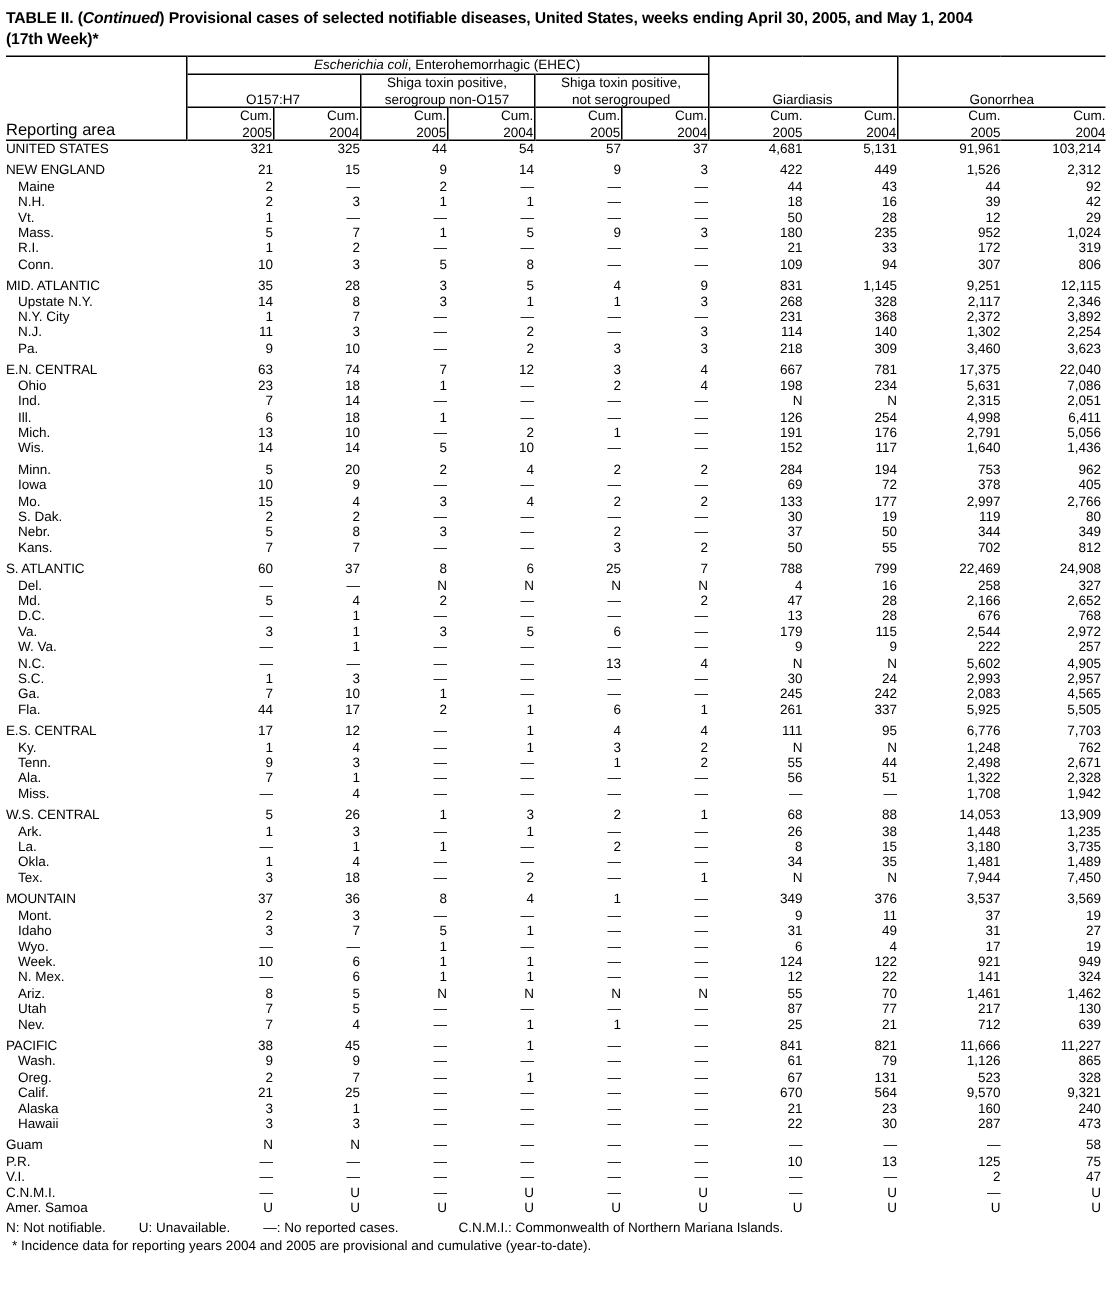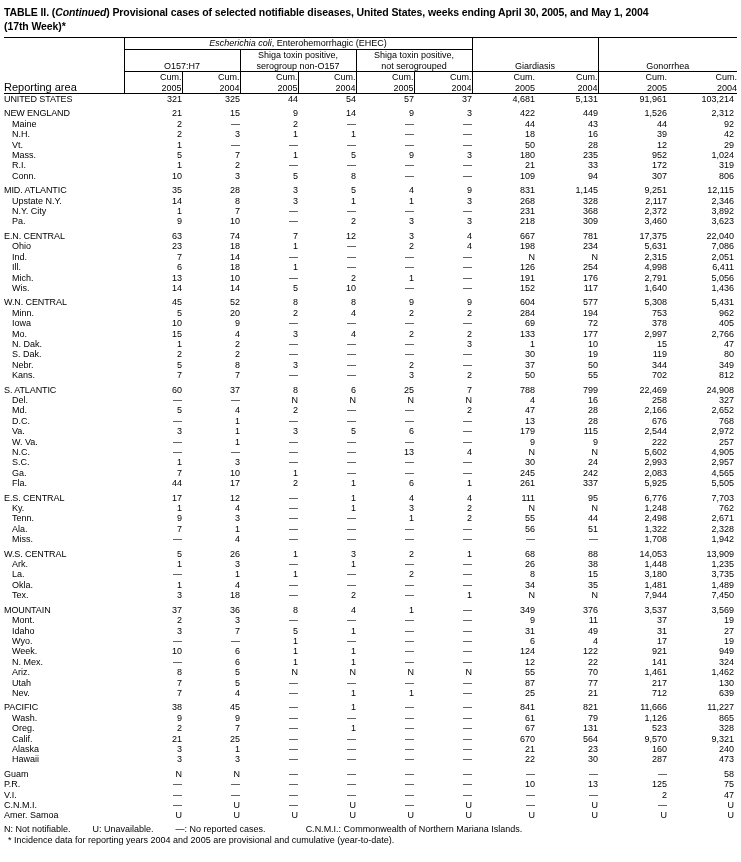--- a/index.html
+++ b/index.html
@@ -364,20 +364,33 @@
           <td class="num">—</td>
           <td class="num">—</td>
           <td class="num">—</td>
           <td class="num">—</td>
           <td class="num">231</td>
           <td class="num">368</td>
           <td class="num">2,372</td>
           <td class="num lastcol">3,892</td>
         </tr>
         <tr class="data state">
+          <td class="area indent">N.J.</td>
+          <td class="num">11</td>
+          <td class="num">3</td>
+          <td class="num">—</td>
+          <td class="num">2</td>
+          <td class="num">—</td>
+          <td class="num">3</td>
+          <td class="num">114</td>
+          <td class="num">140</td>
+          <td class="num">1,302</td>
+          <td class="num lastcol">2,254</td>
+        </tr>
+        <tr class="data state">
           <td class="area indent">Pa.</td>
           <td class="num">9</td>
           <td class="num">10</td>
           <td class="num">—</td>
           <td class="num">2</td>
           <td class="num">3</td>
           <td class="num">3</td>
           <td class="num">218</td>
           <td class="num">309</td>
           <td class="num">3,460</td>
@@ -460,33 +473,20 @@
           <td class="num">—</td>
           <td class="num">—</td>
           <td class="num">152</td>
           <td class="num">117</td>
           <td class="num">1,640</td>
           <td class="num lastcol">1,436</td>
         </tr>
         <tr class="spacer-row">
           <td colspan="11"></td>
         </tr>
-        <tr class="data region">
-          <td class="area">W.N. CENTRAL</td>
-          <td class="num">45</td>
-          <td class="num">52</td>
-          <td class="num">8</td>
-          <td class="num">8</td>
-          <td class="num">9</td>
-          <td class="num">9</td>
-          <td class="num">604</td>
-          <td class="num">577</td>
-          <td class="num">5,308</td>
-          <td class="num lastcol">5,431</td>
-        </tr>
         <tr class="data state">
           <td class="area indent">Minn.</td>
           <td class="num">5</td>
           <td class="num">20</td>
           <td class="num">2</td>
           <td class="num">4</td>
           <td class="num">2</td>
           <td class="num">2</td>
           <td class="num">284</td>
           <td class="num">194</td>
@@ -511,33 +511,20 @@
           <td class="num">15</td>
           <td class="num">4</td>
           <td class="num">3</td>
           <td class="num">4</td>
           <td class="num">2</td>
           <td class="num">2</td>
           <td class="num">133</td>
           <td class="num">177</td>
           <td class="num">2,997</td>
           <td class="num lastcol">2,766</td>
-        </tr>
-        <tr class="data state">
-          <td class="area indent">N. Dak.</td>
-          <td class="num">1</td>
-          <td class="num">2</td>
-          <td class="num">—</td>
-          <td class="num">—</td>
-          <td class="num">—</td>
-          <td class="num">3</td>
-          <td class="num">1</td>
-          <td class="num">10</td>
-          <td class="num">15</td>
-          <td class="num lastcol">47</td>
         </tr>
         <tr class="data state">
           <td class="area indent">S. Dak.</td>
           <td class="num">2</td>
           <td class="num">2</td>
           <td class="num">—</td>
           <td class="num">—</td>
           <td class="num">—</td>
           <td class="num">—</td>
           <td class="num">30</td>

